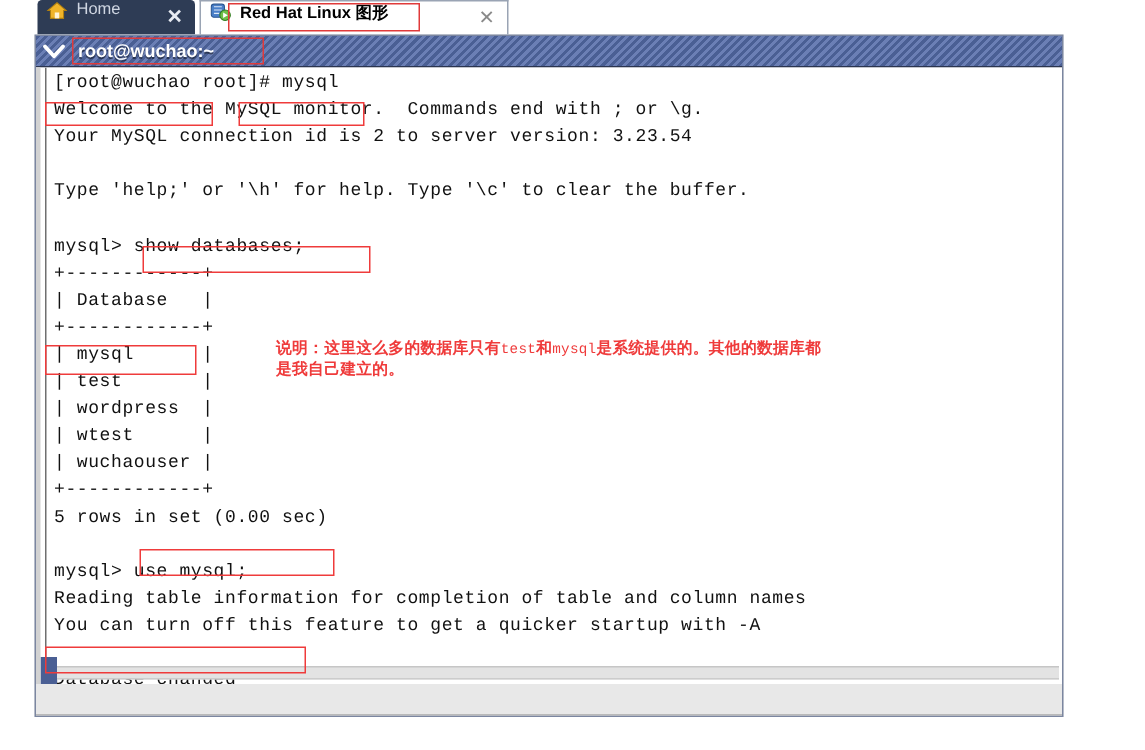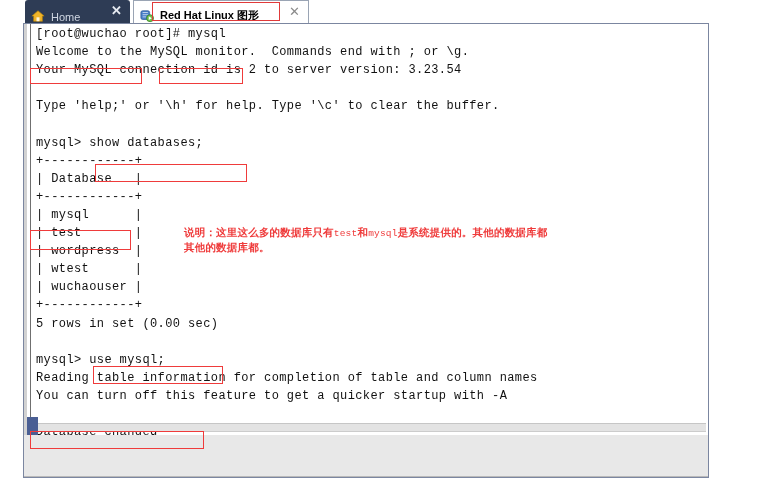--- a/index.html
+++ b/index.html
@@ -20,31 +20,31 @@
     position: absolute;
     left: 0; top: 0;
     width: 763px; height: 23px;
     background: #ffffff;
   }
   .tab {
     position: absolute;
     top: 0;
     height: 23px;
     display: flex;
-    align-items: flex-end;
+    align-items: flex-start;
     box-sizing: border-box;
   }
   .tab-inactive {
     left: 25px; width: 105px;
     background: #2e3c55;
     border-top-left-radius: 3px;
     border-top-right-radius: 3px;
   }
   .tab-active {
-    left: 133px; width: 176px;
+    left: 133px; width: 206px;
     background: #ffffff;
     border: 1px solid #9aa4b4;
     border-bottom: none;
   }
   .tab-ico {
     width: 14px; height: 14px;
     margin-left: 6px;
     flex: 0 0 auto;
     display: block;
   }
@@ -247,20 +247,27 @@
     </svg>
     <span class="tab-label">Red Hat Linux 图形</span>
     <span class="tab-close">✕</span>
   </div>
 
   <div id="tab-title-annot"></div>
 </div>
 
 <div id="term-window">
 
+  <div id="term-titlebar">
+    <svg id="win-menu-icon" viewBox="0 0 18 16">
+      <path d="M3 5 L9 11.5 L15 5" fill="none" stroke="#ffffff" stroke-width="2.6" stroke-linecap="round" stroke-linejoin="round"></path>
+    </svg>
+    <span id="term-title">root@wuchao:~</span>
+    <div id="term-title-annot"></div>
+  </div>
 
 
   <div id="term-body">
     <div id="term-vrule"></div>
     <div id="term-text"><div class="tline">[root@wuchao root]# mysql</div><div class="tline">Welcome to the MySQL monitor.  Commands end with ; or \g.</div><div class="tline">Your MySQL connection id is 2 to server version: 3.23.54</div><div class="tline"></div><div class="tline">Type 'help;' or '\h' for help. Type '\c' to clear the buffer.</div><div class="tline"></div><div class="tline">mysql&gt; show databases;</div><div class="tline">+------------+</div><div class="tline">| Database   |</div><div class="tline">+------------+</div><div class="tline">| mysql      |</div><div class="tline">| test       |</div><div class="tline">| wordpress  |</div><div class="tline">| wtest      |</div><div class="tline">| wuchaouser |</div><div class="tline">+------------+</div><div class="tline">5 rows in set (0.00 sec)</div><div class="tline"></div><div class="tline">mysql&gt; use mysql;</div><div class="tline">Reading table information for completion of table and column names</div><div class="tline">You can turn off this feature to get a quicker startup with -A</div><div class="tline"></div><div class="tline">Database changed</div></div>
     <div id="term-corner"></div>
     <div id="hscroll"></div>
   </div>
 
   <div id="term-bottom"></div>
@@ -269,16 +276,16 @@
 <div id="annot-layer">
     <div class="annot" style="left: 30px; top: 68px; width: 112px; height: 16px; border-color: rgb(239, 59, 59);"></div>
     <div class="annot" style="left: 159px; top: 68px; width: 84px; height: 16px; border-color: rgb(239, 59, 59);"></div>
     <div class="annot" style="left: 95px; top: 164px; width: 152px; height: 18px; border-color: rgb(239, 59, 59);"></div>
     <div class="annot" style="left: 30px; top: 230px; width: 101px; height: 20px; border-color: rgb(239, 59, 59);"></div>
     <div class="annot" style="left: 93px; top: 366px; width: 130px; height: 18px; border-color: rgb(239, 59, 59);"></div>
     <div class="annot" style="left: 30px; top: 431px; width: 174px; height: 18px; border-color: rgb(239, 59, 59);"></div>
   </div>
 
 <div id="note">
-  <span>说明：这里这么多的数据库只有</span><span class="mono">test</span><span>和</span><span class="mono">mysql</span><span>是系统提供的。其他的数据库都</span><br><span>其他的数据库都。</span>
+  <span>说明：这里这么多的数据库只有</span><span class="mono">test</span><span>和</span><span class="mono">mysql</span><span>是系统提供的。其他的数据库都</span><br><span>是我自己建立的。</span>
 </div>
 
 <div id="page-bottom-artifacts"></div>
 
 </body></html>

